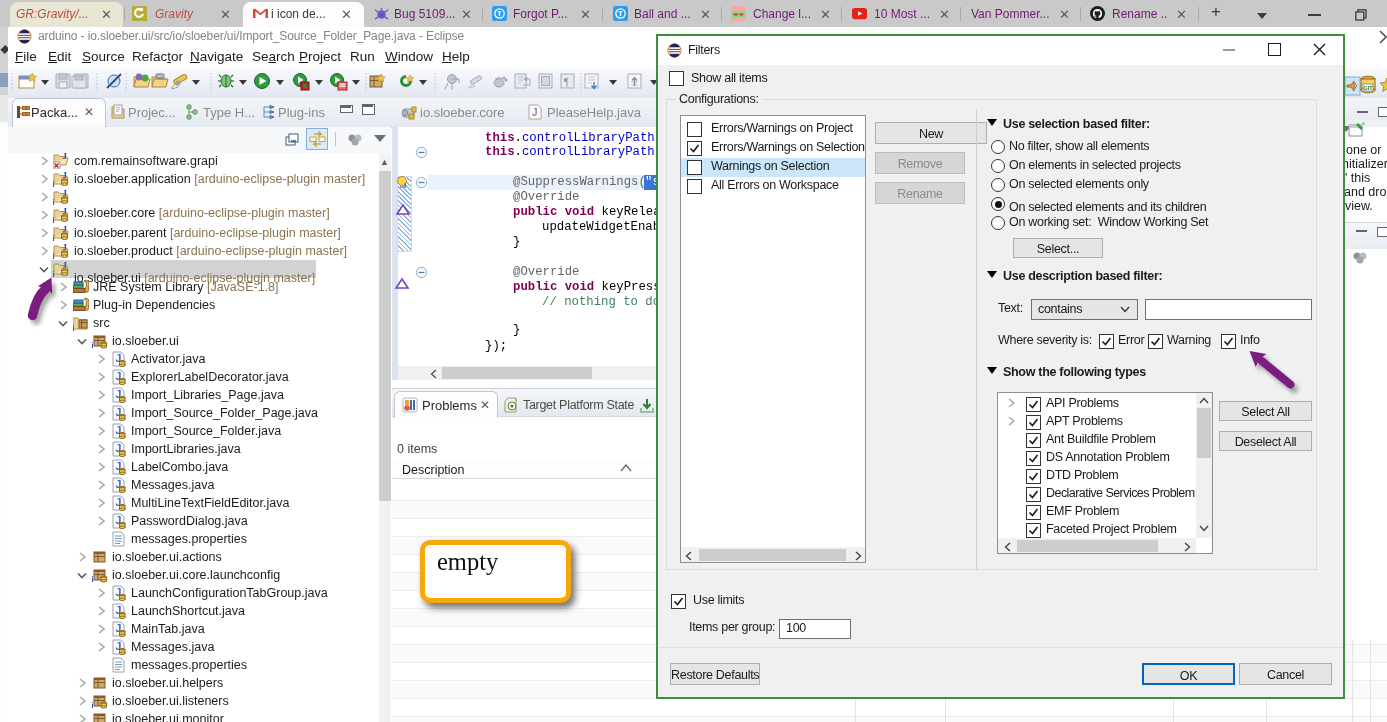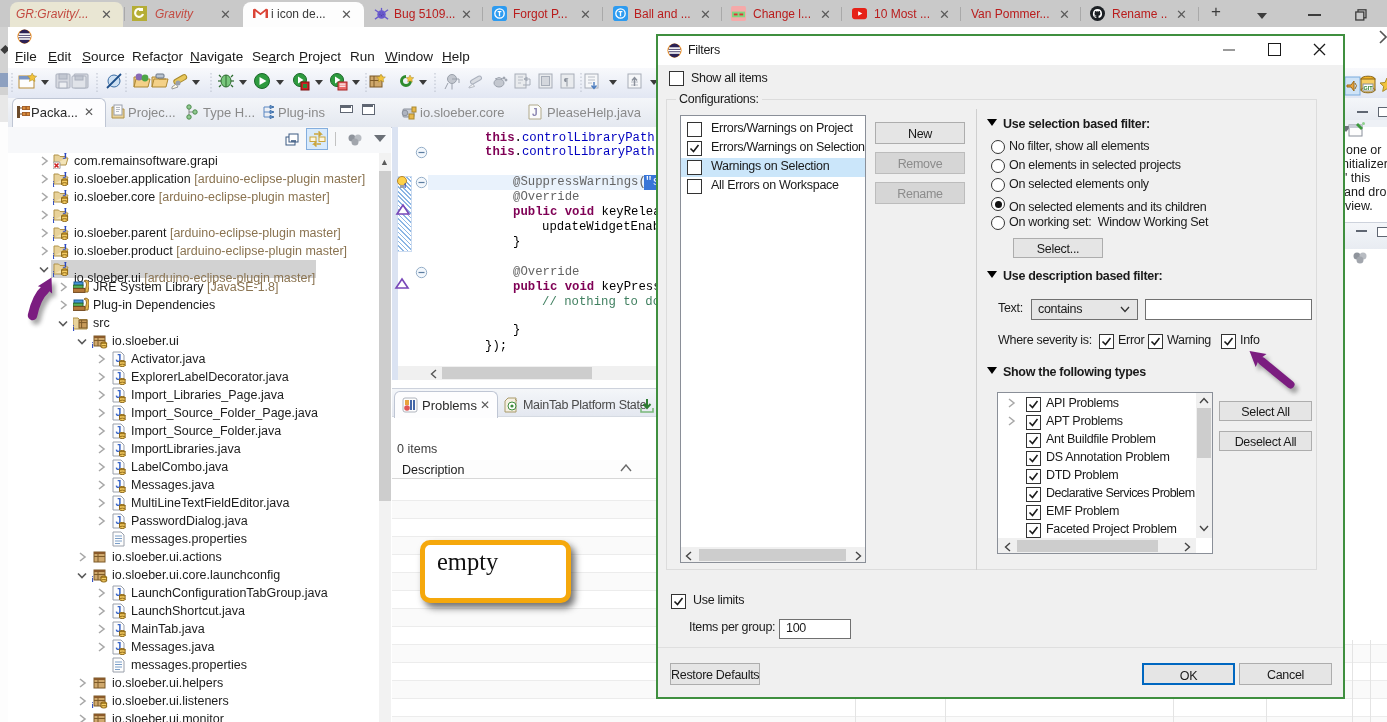--- a/index.html
+++ b/index.html
@@ -3,21 +3,21 @@
 <meta charset="utf-8">
 <style>
   html,body{margin:0;padding:0;}
   body{width:1387px;height:722px;overflow:hidden;position:relative;
        font-family:"Liberation Sans", sans-serif;background:#fff;}
   .abs{position:absolute;}
   .txt{white-space:nowrap;}
   
   #bbar{left:0;top:0;width:1387px;height:27px;background:#c9c9c9;}
   .btab{position:absolute;top:2px;height:25px;border-radius:8px 8px 0 0;}
-  .btabtxt{position:absolute;top:7px;font-size:12px;color:#b91c1c;white-space:nowrap;overflow:hidden;}
+  .btabtxt{position:absolute;top:7px;font-size:12px;color:#701a75;white-space:nowrap;overflow:hidden;}
   .btabx{position:absolute;top:7px;font-size:13px;color:#5a5a5a;}
   .bsep{position:absolute;top:7px;width:1px;height:14px;background:#a9a9a9;}
   .bico{position:absolute;top:6px;width:15px;height:15px;}
   
   #etitle{left:8px;top:27px;width:1379px;height:19px;background:#ffffff;}
   #emenu{left:8px;top:46px;width:1379px;height:22px;background:#ffffff;}
   .mi{position:absolute;top:3px;font-size:13.5px;color:#1a1a1a;}
   .mi u{text-decoration-thickness:1px;}
   #etool{left:8px;top:68px;width:1379px;height:30px;
          background:linear-gradient(#f8f9fc,#e2e7f3);border-bottom:1px solid #ccd2de;}
@@ -159,20 +159,21 @@
 </div>
 
 <div class="abs" id="etitle">
   <svg class="abs" style="left:9px;top:2px;" width="15" height="15" viewBox="0 0 16 16">
     <circle cx="8" cy="8" r="7.6" fill="#f7941e"></circle>
     <ellipse cx="8" cy="8" rx="6.4" ry="7.5" fill="#2c2255"></ellipse>
     <rect x="2" y="4.6" width="12" height="1.7" fill="#fff"></rect>
     <rect x="1.2" y="7.2" width="13.6" height="1.7" fill="#fff"></rect>
     <rect x="2" y="9.8" width="12" height="1.7" fill="#fff"></rect>
   </svg>
+  <div class="abs txt" style="left:30px;top:2px;font-size:12px;letter-spacing:-0.1px;color:#848484;">arduino - io.sloeber.ui/src/io/sloeber/ui/Import_Source_Folder_Page.java - Eclipse</div>
   <svg class="abs" style="left:1370px;top:3px;" width="10" height="14" viewBox="0 0 10 14">
       <path d="M2 1 L8 7 L2 13" fill="none" stroke="#555" stroke-width="1.6"></path>
     </svg>
 </div>
 <div class="abs" id="emenu">
   <div class="mi" style="left:7px;"><u>F</u>ile</div>
   <div class="mi" style="left:40px;"><u>E</u>dit</div>
   <div class="mi" style="left:74px;"><u>S</u>ource</div>
   <div class="mi" style="left:124px;">Refac<u>t</u>or</div>
   <div class="mi" style="left:182px;"><u>N</u>avigate</div>
@@ -503,21 +504,21 @@
   <svg class="abs" style="left:45px;top:44px;" width="16" height="16" viewBox="0 0 16 16">
       <use href="#i-projj"></use>
     </svg>
   <div class="trow" style="left:66px;top:45px;">io.sloeber.application<span class="dec"> [arduino-eclipse-plugin master]</span></div>
   <svg class="abs" style="left:28px;top:62px;" width="16" height="16" viewBox="0 0 16 16">
       <use href="#i-chevc"></use>
     </svg>
   <svg class="abs" style="left:45px;top:62px;" width="16" height="16" viewBox="0 0 16 16">
       <use href="#i-projj"></use>
     </svg>
-  <div class="trow" style="left:66px;top:63px;text-align:right;">io.sloeber.core<span class="dec"> [arduino-eclipse-plugin master]</span></div>
+  <div class="trow" style="left:66px;top:79px;text-align:right;">io.sloeber.core<span class="dec"> [arduino-eclipse-plugin master]</span></div>
   <svg class="abs" style="left:28px;top:80px;" width="16" height="16" viewBox="0 0 16 16">
       <use href="#i-chevc"></use>
     </svg>
   <svg class="abs" style="left:45px;top:80px;" width="16" height="16" viewBox="0 0 16 16">
       <use href="#i-projj"></use>
     </svg>
   <svg class="abs" style="left:28px;top:98px;" width="16" height="16" viewBox="0 0 16 16">
       <use href="#i-chevc"></use>
     </svg>
   <svg class="abs" style="left:45px;top:98px;" width="16" height="16" viewBox="0 0 16 16">
@@ -775,21 +776,21 @@
       <path d="M9 3 v10 M12 3 v10" stroke="#4467a8" stroke-width="2"></path>
     </svg>
   <div class="abs txt" style="left:30px;top:18px;font-size:13px;color:#2a2a2a;">Problems</div>
   <div class="abs txt" style="left:88px;top:18px;font-size:12px;color:#5a5a5a;">✕</div>
   <svg class="abs" style="left:112px;top:17px;" width="16" height="16" viewBox="0 0 16 16">
       <path d="M1 15 V4 l3-3 h8 v14z" fill="#f5f0e2" stroke="#a89a6a"></path>
       <circle cx="8" cy="9" r="4" fill="#fff" stroke="#3c8a3c"></circle>
       <circle cx="8" cy="9" r="1.6" fill="#3c8a3c"></circle>
       <path d="M11 2 l2 2" stroke="#a89a6a"></path>
     </svg>
-  <div class="abs txt" style="left:131px;top:18px;font-size:12.5px;letter-spacing:-0.3px;color:#4a4a4a;">MainTab Platform State</div>
+  <div class="abs txt" style="left:131px;top:18px;font-size:12.5px;letter-spacing:-0.3px;color:#4a4a4a;">Target Platform State</div>
   <svg class="abs" style="left:247px;top:18px;" width="16" height="16" viewBox="0 0 16 16">
       <path d="M8 1 v8 M4.5 6 L8 10 l3.5-4" stroke="#2e7d32" stroke-width="2" fill="none"></path>
       <path d="M2 10 v4 h12 v-4" stroke="#7ab87a" stroke-width="1.6" fill="none"></path>
     </svg>
 
   <div class="abs txt" style="left:5px;top:62px;font-size:12.5px;color:#404040;">0 items</div>
   <div class="abs" style="left:0;top:80px;width:995px;height:19px;background:#fdfdfd;border-bottom:1px solid #d8d8d8;box-sizing:border-box;"></div>
   <div class="abs txt" style="left:10px;top:83px;font-size:12.5px;color:#1a1a1a;">Description</div>
   <svg class="abs" style="left:228px;top:84px;" width="12" height="8" viewBox="0 0 12 8">
       <path d="M1 7 L6 1 L11 7" fill="none" stroke="#6a6a6a" stroke-width="1.4"></path>
@@ -871,21 +872,21 @@
 
   <div class="abs" style="left:23px;top:511px;width:184px;height:15px;background:#f0f0f0;"></div>
   <svg class="abs" style="left:27px;top:515px;" width="7" height="10" viewBox="0 0 7 10">
       <path d="M6 1 L1.5 5 L6 9" fill="none" stroke="#444" stroke-width="1.4"></path>
     </svg>
   <svg class="abs" style="left:197px;top:515px;" width="7" height="10" viewBox="0 0 7 10">
       <path d="M1 1 L5.5 5 L1 9" fill="none" stroke="#444" stroke-width="1.4"></path>
     </svg>
   <div class="abs" style="left:41px;top:512.5px;width:147px;height:12px;background:#cdcdcd;"></div>
 
-  <div class="btn" style="left:217px;top:86px;width:90px;height:22px;line-height:22px;">New</div>
+  <div class="btn" style="left:217px;top:86px;width:112px;height:22px;line-height:22px;">New</div>
   <div class="btn dis" style="left:217px;top:116px;width:90px;height:22px;line-height:22px;">Remove</div>
   <div class="btn dis" style="left:217px;top:146px;width:90px;height:22px;line-height:22px;">Rename</div>
 
   <div class="abs" style="left:318px;top:73px;width:1px;height:461px;background:#cfcfcf;"></div>
 
   <div class="tri" style="left:329px;top:83px;"></div>
   <div class="lbl bold" style="left:345px;top:81px;">Use selection based filter:</div>
   <div class="radio" style="left:333px;top:104px;"></div>
   <div class="lbl" style="left:351px;top:103px;">No filter, show all elements</div>
   <div class="radio" style="left:333px;top:123px;"></div>

